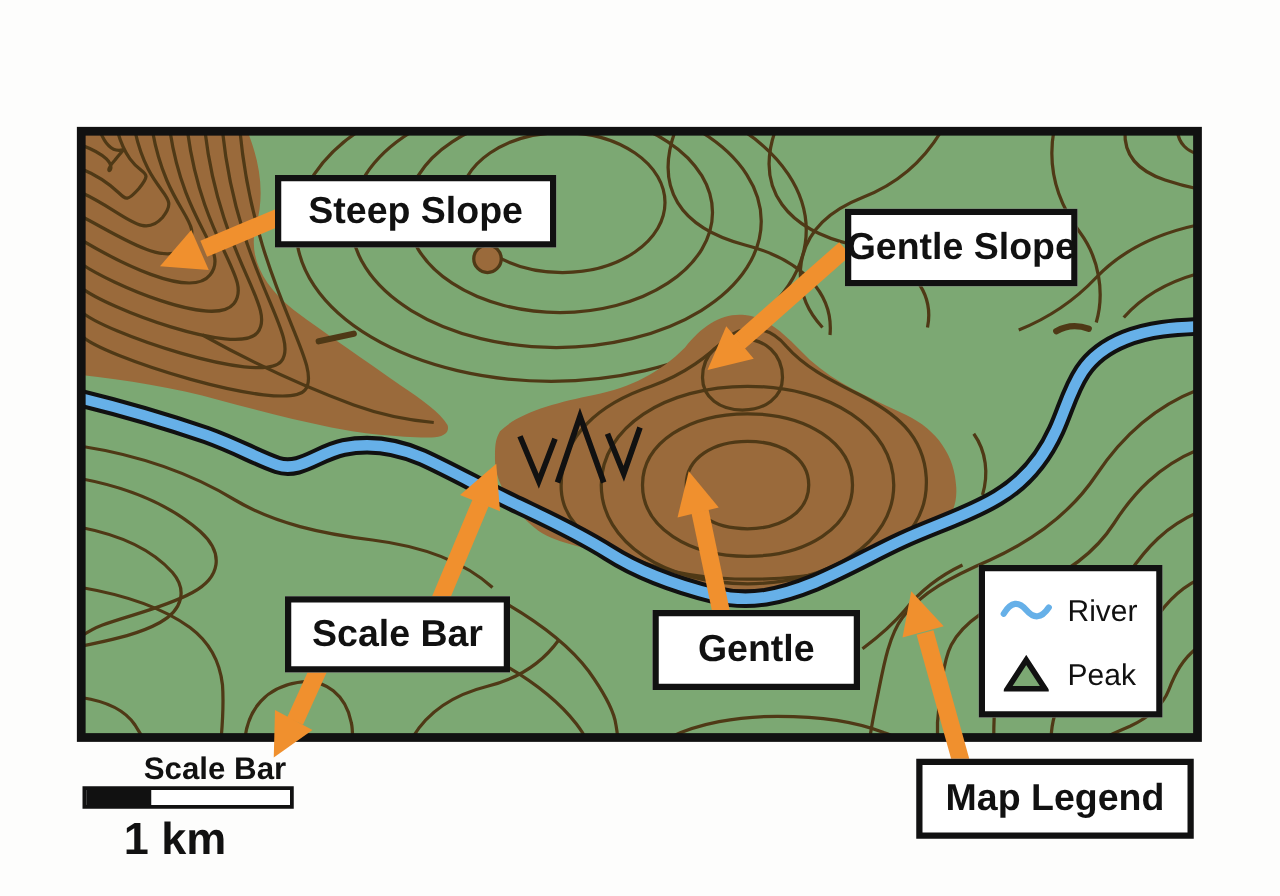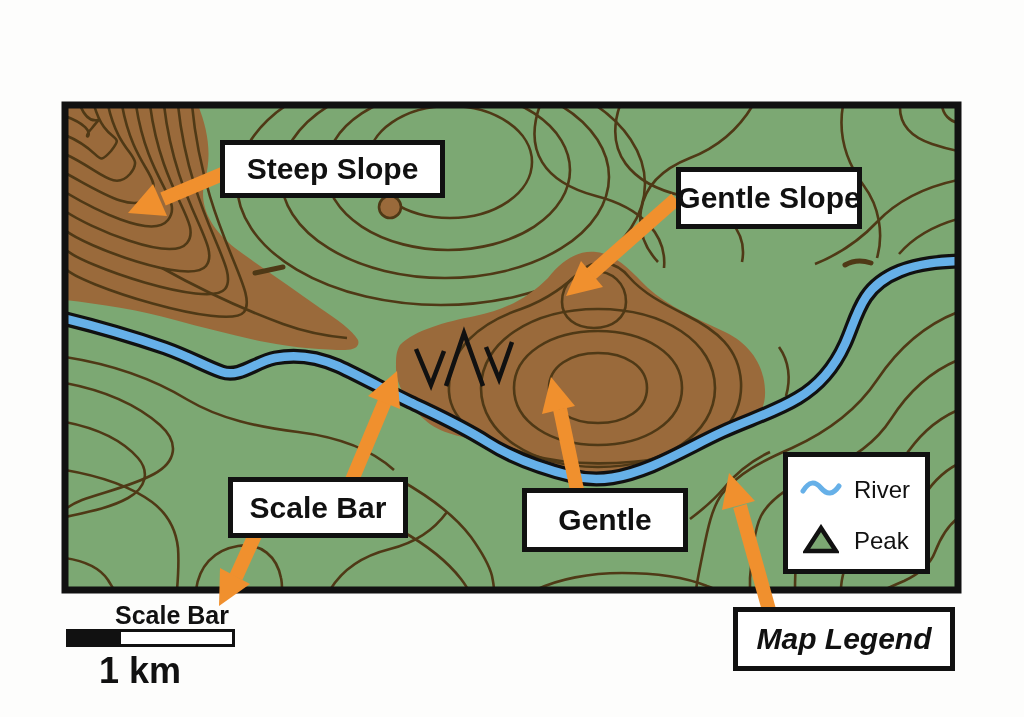--- a/index.html
+++ b/index.html
@@ -27,21 +27,21 @@
   .label-box{
     position:absolute;box-sizing:border-box;background:var(--label-bg);
     border:5px solid var(--ink-black);color:var(--ink-black);
     font-weight:700;font-size:30px;display:flex;align-items:center;justify-content:center;
     white-space:nowrap;line-height:1;
   }
   .lbl-steep{left:220px;top:140px;width:225px;height:58px;}
   .lbl-gentle{left:676px;top:167px;width:186px;height:62px;}
   .lbl-scale{left:228px;top:477px;width:180px;height:61px;}
   .lbl-ridge{left:522px;top:488px;width:166px;height:64px;}
-  .lbl-maplegend{left:733px;top:607px;width:222px;height:64px;font-style:italic;}
+  .lbl-maplegend{left:733px;top:607px;width:222px;height:64px;}
 
   .legend-box{
     position:absolute;left:783px;top:452px;width:147px;height:122px;box-sizing:border-box;
     background:var(--label-bg);border:5px solid var(--ink-black);
     display:flex;flex-direction:column;justify-content:space-around;
     padding:5px 6px 5px 10px;color:var(--ink-black);
   }
   .legend-row{display:flex;align-items:flex-end;gap:10px;font-size:24px;font-weight:400;line-height:1;}
   .legend-icon{width:46px;height:28px;flex:none;display:flex;align-items:center;justify-content:center;}
 

